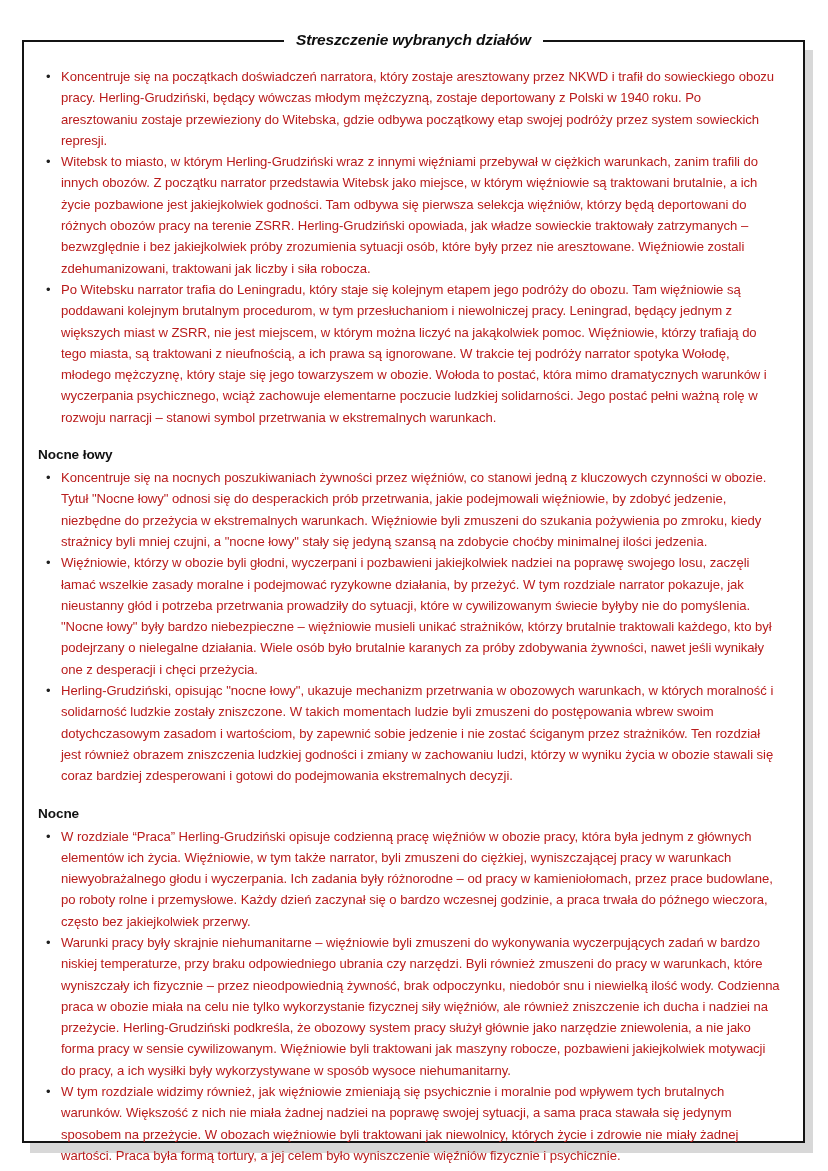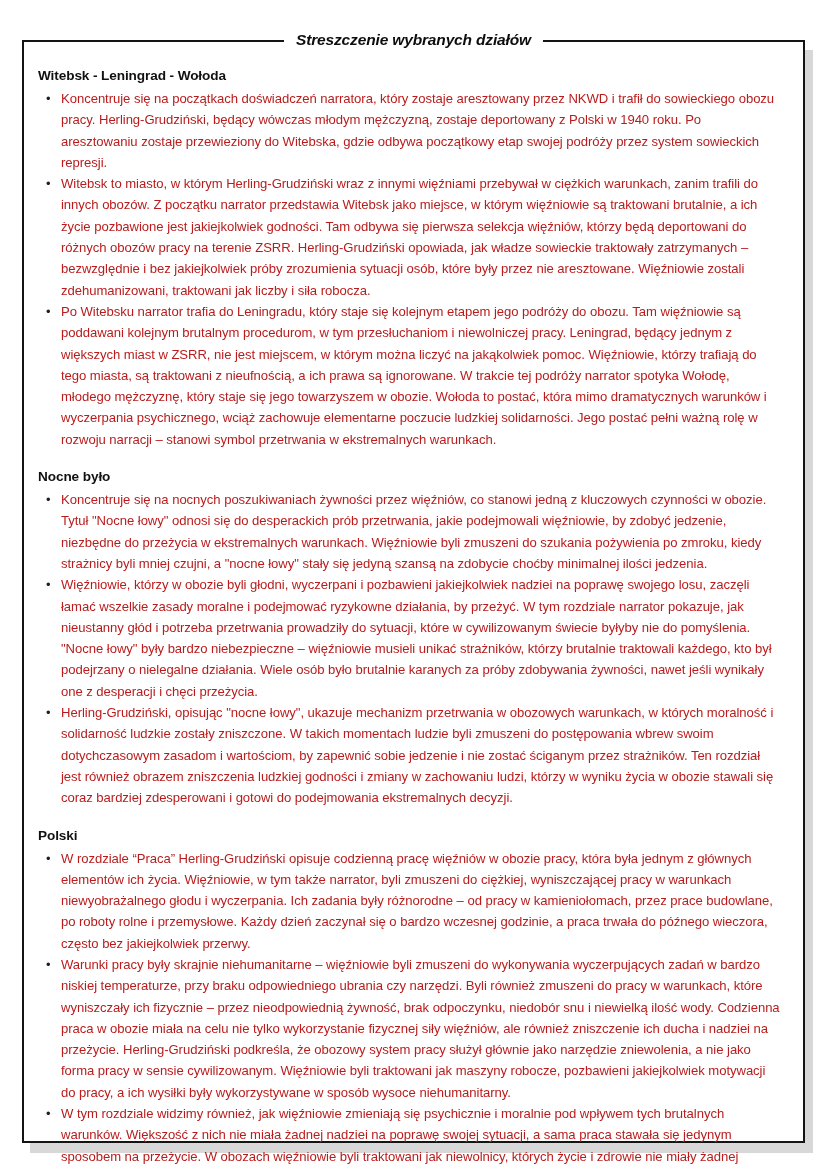--- a/index.html
+++ b/index.html
@@ -130,37 +130,36 @@
 </head>
 <body>
 
 <div class="page">
 
   <div class="frame-shadow"></div>
 
   <div class="frame">
     <div class="content" id="sections-root">
         <div class="section">
-          <div class="section-heading">Witebsk - Leningrad - Wołoda</div>
           <ul class="bullets">
             <li class="bullet">Koncentruje się na początkach doświadczeń narratora, który zostaje aresztowany przez NKWD i trafił do sowieckiego obozu pracy. Herling-Grudziński, będący wówczas młodym mężczyzną, zostaje deportowany z Polski w 1940 roku. Po aresztowaniu zostaje przewieziony do Witebska, gdzie odbywa początkowy etap swojej podróży przez system sowieckich represji.</li>
             <li class="bullet">Witebsk to miasto, w którym Herling-Grudziński wraz z innymi więźniami przebywał w ciężkich warunkach, zanim trafili do innych obozów. Z początku narrator przedstawia Witebsk jako miejsce, w którym więźniowie są traktowani brutalnie, a ich życie pozbawione jest jakiejkolwiek godności. Tam odbywa się pierwsza selekcja więźniów, którzy będą deportowani do różnych obozów pracy na terenie ZSRR. Herling-Grudziński opowiada, jak władze sowieckie traktowały zatrzymanych – bezwzględnie i bez jakiejkolwiek próby zrozumienia sytuacji osób, które były przez nie aresztowane. Więźniowie zostali zdehumanizowani, traktowani jak liczby i siła robocza.</li>
             <li class="bullet">Po Witebsku narrator trafia do Leningradu, który staje się kolejnym etapem jego podróży do obozu. Tam więźniowie są poddawani kolejnym brutalnym procedurom, w tym przesłuchaniom i niewolniczej pracy. Leningrad, będący jednym z większych miast w ZSRR, nie jest miejscem, w którym można liczyć na jakąkolwiek pomoc. Więźniowie, którzy trafiają do tego miasta, są traktowani z nieufnością, a ich prawa są ignorowane. W trakcie tej podróży narrator spotyka Wołodę, młodego mężczyznę, który staje się jego towarzyszem w obozie. Wołoda to postać, która mimo dramatycznych warunków i wyczerpania psychicznego, wciąż zachowuje elementarne poczucie ludzkiej solidarności. Jego postać pełni ważną rolę w rozwoju narracji – stanowi symbol przetrwania w ekstremalnych warunkach.</li>
           </ul>
         </div>
         <div class="section">
-          <div class="section-heading">Nocne było</div>
+          <div class="section-heading">Nocne łowy</div>
           <ul class="bullets">
             <li class="bullet">Koncentruje się na nocnych poszukiwaniach żywności przez więźniów, co stanowi jedną z kluczowych czynności w obozie. Tytuł "Nocne łowy" odnosi się do desperackich prób przetrwania, jakie podejmowali więźniowie, by zdobyć jedzenie, niezbędne do przeżycia w ekstremalnych warunkach. Więźniowie byli zmuszeni do szukania pożywienia po zmroku, kiedy strażnicy byli mniej czujni, a "nocne łowy" stały się jedyną szansą na zdobycie choćby minimalnej ilości jedzenia.</li>
             <li class="bullet">Więźniowie, którzy w obozie byli głodni, wyczerpani i pozbawieni jakiejkolwiek nadziei na poprawę swojego losu, zaczęli łamać wszelkie zasady moralne i podejmować ryzykowne działania, by przeżyć. W tym rozdziale narrator pokazuje, jak nieustanny głód i potrzeba przetrwania prowadziły do sytuacji, które w cywilizowanym świecie byłyby nie do pomyślenia. "Nocne łowy" były bardzo niebezpieczne – więźniowie musieli unikać strażników, którzy brutalnie traktowali każdego, kto był podejrzany o nielegalne działania. Wiele osób było brutalnie karanych za próby zdobywania żywności, nawet jeśli wynikały one z desperacji i chęci przeżycia.</li>
             <li class="bullet">Herling-Grudziński, opisując "nocne łowy", ukazuje mechanizm przetrwania w obozowych warunkach, w których moralność i solidarność ludzkie zostały zniszczone. W takich momentach ludzie byli zmuszeni do postępowania wbrew swoim dotychczasowym zasadom i wartościom, by zapewnić sobie jedzenie i nie zostać ściganym przez strażników. Ten rozdział jest również obrazem zniszczenia ludzkiej godności i zmiany w zachowaniu ludzi, którzy w wyniku życia w obozie stawali się coraz bardziej zdesperowani i gotowi do podejmowania ekstremalnych decyzji.</li>
           </ul>
         </div>
         <div class="section">
-          <div class="section-heading">Polski</div>
+          <div class="section-heading">Nocne</div>
           <ul class="bullets">
             <li class="bullet">W rozdziale “Praca” Herling-Grudziński opisuje codzienną pracę więźniów w obozie pracy, która była jednym z głównych elementów ich życia. Więźniowie, w tym także narrator, byli zmuszeni do ciężkiej, wyniszczającej pracy w warunkach niewyobrażalnego głodu i wyczerpania. Ich zadania były różnorodne – od pracy w kamieniołomach, przez prace budowlane, po roboty rolne i przemysłowe. Każdy dzień zaczynał się o bardzo wczesnej godzinie, a praca trwała do późnego wieczora, często bez jakiejkolwiek przerwy.</li>
             <li class="bullet">Warunki pracy były skrajnie niehumanitarne – więźniowie byli zmuszeni do wykonywania wyczerpujących zadań w bardzo niskiej temperaturze, przy braku odpowiedniego ubrania czy narzędzi. Byli również zmuszeni do pracy w warunkach, które wyniszczały ich fizycznie – przez nieodpowiednią żywność, brak odpoczynku, niedobór snu i niewielką ilość wody. Codzienna praca w obozie miała na celu nie tylko wykorzystanie fizycznej siły więźniów, ale również zniszczenie ich ducha i nadziei na przeżycie. Herling-Grudziński podkreśla, że obozowy system pracy służył głównie jako narzędzie zniewolenia, a nie jako forma pracy w sensie cywilizowanym. Więźniowie byli traktowani jak maszyny robocze, pozbawieni jakiejkolwiek motywacji do pracy, a ich wysiłki były wykorzystywane w sposób wysoce niehumanitarny.</li>
             <li class="bullet">W tym rozdziale widzimy również, jak więźniowie zmieniają się psychicznie i moralnie pod wpływem tych brutalnych warunków. Większość z nich nie miała żadnej nadziei na poprawę swojej sytuacji, a sama praca stawała się jedynym sposobem na przeżycie. W obozach więźniowie byli traktowani jak niewolnicy, których życie i zdrowie nie miały żadnej wartości. Praca była formą tortury, a jej celem było wyniszczenie więźniów fizycznie i psychicznie.</li>
           </ul>
         </div>
       </div>
   </div>
 
   <div class="title-wrap">

